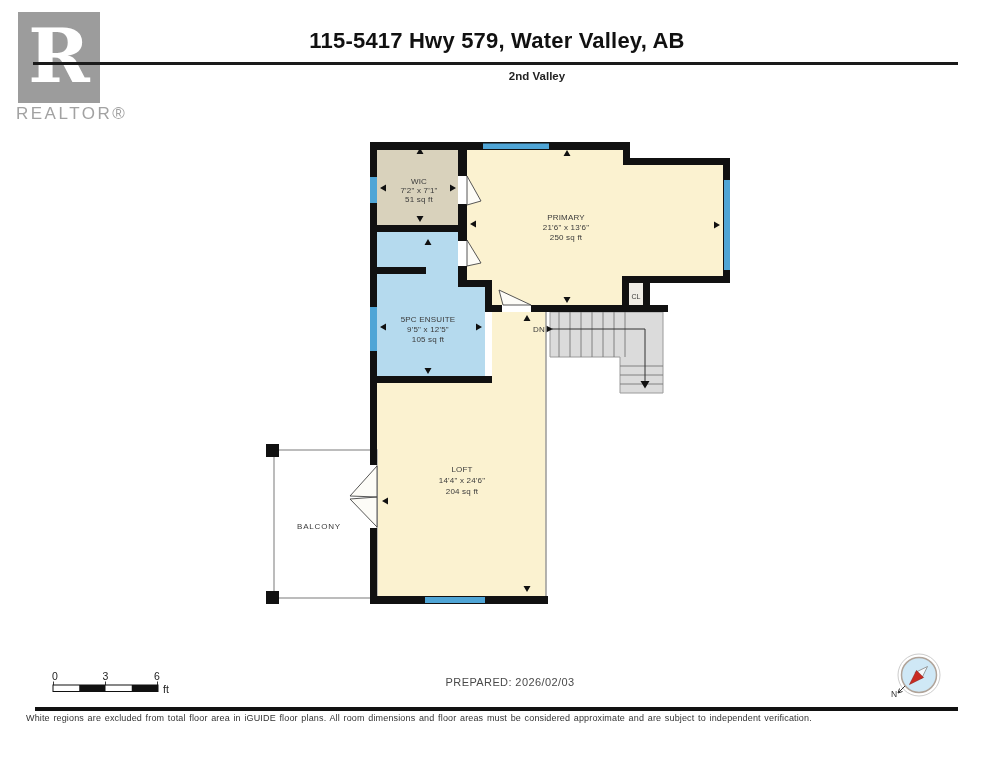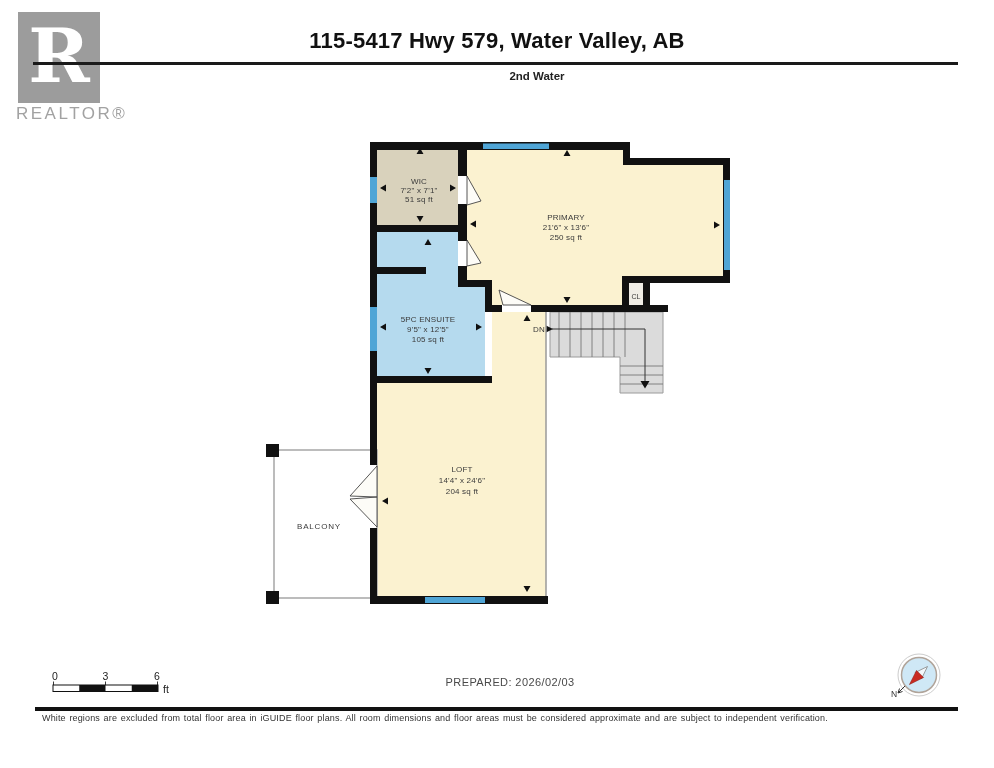--- a/index.html
+++ b/index.html
@@ -37,35 +37,35 @@
   .rlabel-sm{font-size:7px;fill:#3a3a3a;text-anchor:middle;}
   .scalenum{font-size:10.5px;fill:#222;text-anchor:middle;}
   .scaleunit{font-size:10.5px;fill:#222;}
   .northlbl{font-size:8.5px;fill:#333;}
   
   .prepared{
     position:absolute;left:0;right:0;top:676px;text-align:center;
     font-size:11px;color:#4a4a4a;letter-spacing:0.4px;transform:translateX(13px);
   }
   .footer-line{position:absolute;left:35px;top:707px;width:923px;height:3.5px;background:#111;}
-  .disclaimer{position:absolute;left:42px;top:713px;font-size:9px;color:#333;letter-spacing:0.15px;word-spacing:1px;}
+  .disclaimer{position:absolute;left:26px;top:713px;font-size:9px;color:#333;letter-spacing:0.15px;word-spacing:1px;}
 </style>
 </head>
 <body>
 
 <div class="page">
 
   <div class="logo-box">
     <span class="r">R</span>
   </div>
   <div class="logo-word">REALTOR®</div>
   <div class="header-line"></div>
   <div class="title">115-5417 Hwy 579, Water Valley, AB</div>
   <div class="subheader">
-    <div class="floor">2nd Water</div>
+    <div class="floor">2nd Valley</div>
   </div>
 
   <svg class="plan" width="994" height="768" viewBox="0 0 994 768">
 
     <g>
       <rect x="377" y="149" width="81" height="76" fill="#d9d2bc"></rect>
       <polygon fill="#fbf2d0" points="467,149 623,149 623,165 723,165 723,276 630,276 630,305 492,305 492,287 467,287"></polygon>
       <polygon fill="#b5daee" points="377,232 458,232 458,284 485,284 485,376 377,376"></polygon>
       <polygon fill="#fbf2d0" points="492,312 546,312 546,596 377,596 377,383 492,383"></polygon>
       <rect x="629" y="283" width="14" height="22" fill="#f0ede6"></rect>

